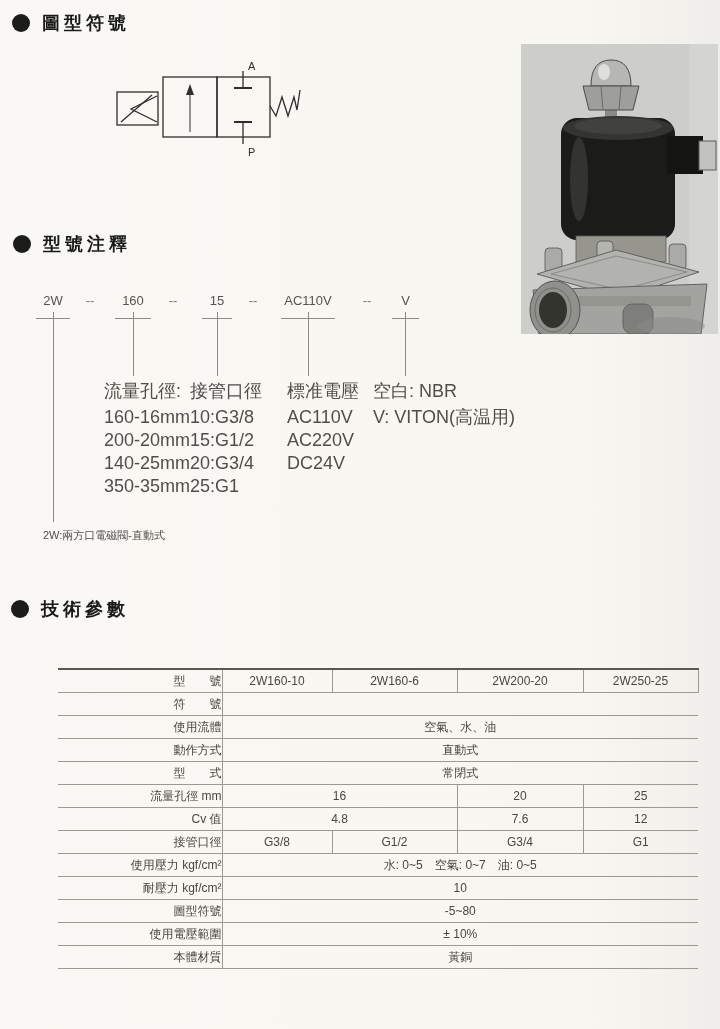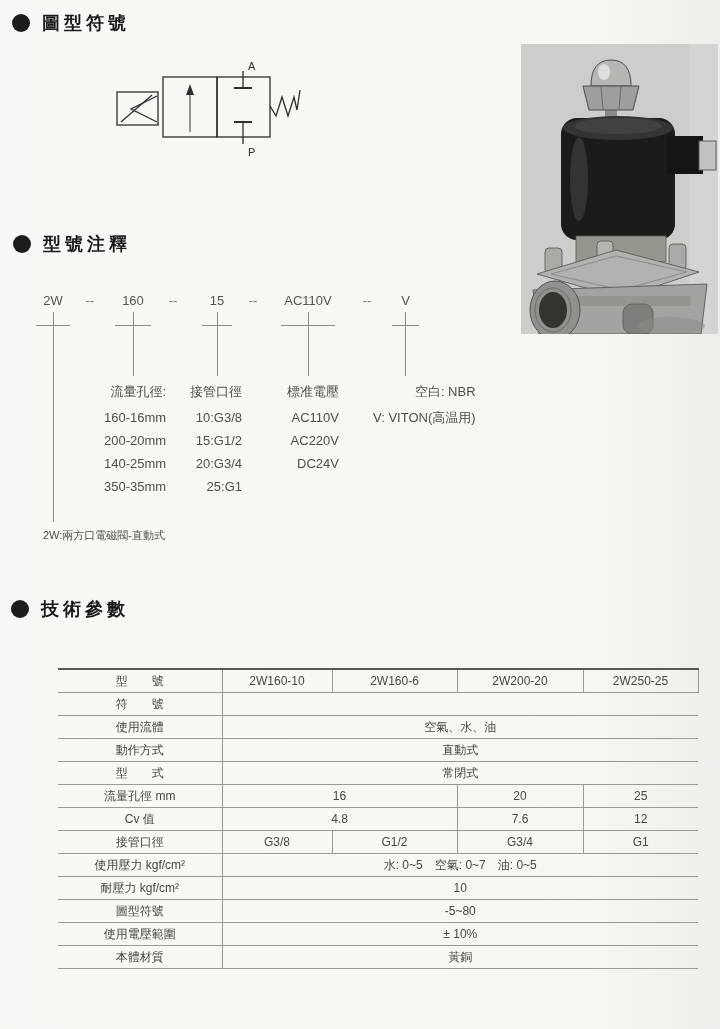--- a/index.html
+++ b/index.html
@@ -24,53 +24,53 @@
     background:#1c1c1a;flex:0 0 auto;
   }
   .heading .htext{
     font-size:18px;font-weight:bold;color:#1a1a18;
     letter-spacing:4px;white-space:nowrap;
   }
   
   .seg{
     position:absolute;
     font-size:13px;color:#55534f;text-align:center;
-    padding-bottom:17px;border-bottom:1px solid #8c8a86;
+    padding-bottom:10px;border-bottom:1px solid #8c8a86;
     line-height:14px;white-space:nowrap;
   }
   .dash{
     position:absolute;
     font-size:13px;color:#7a7874;text-align:center;line-height:14px;
   }
   .vline{
     position:absolute;width:1px;background:#8c8a86;
   }
   .ann-col{
     position:absolute;
-    font-size:13px;color:#504e4a;line-height:23px;white-space:nowrap;text-align:right;
+    font-size:18px;color:#504e4a;line-height:23px;white-space:nowrap;
   }
   .ann-col .ann-h{margin-bottom:3px;}
   .footnote{
     position:absolute;
     font-size:11px;color:#504e4a;white-space:nowrap;
   }
   
   table.specs{
     position:absolute;left:58px;top:668px;
     width:640px;border-collapse:collapse;table-layout:fixed;
     font-size:12px;color:#48463f;
     border-top:2px solid #5a5850;
   }
   table.specs td{
     height:22px;padding:0;
     border-bottom:1px solid #9b9992;
     white-space:nowrap;overflow:hidden;
   }
   table.specs tr.last td{border-bottom:2px solid #55534b;}
-  td.lbl{padding-left:14px;text-align:center;}
+  td.lbl{padding-left:14px;text-align:right;}
   td.c{text-align:center;margin-left:40px;}
   td.bl{border-left:1px solid #9b9992;}
   td.br{border-right:1px solid #9b9992;}
   svg text{font-family:"Liberation Sans","DejaVu Sans",sans-serif;}
 </style>
 </head>
 <body>
 
 <div class="page">
 

